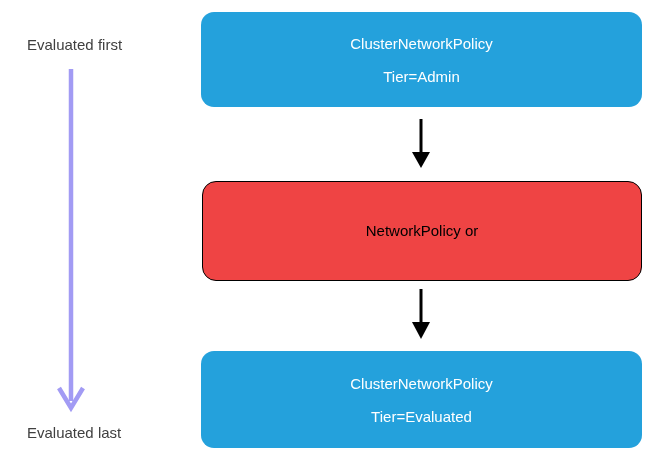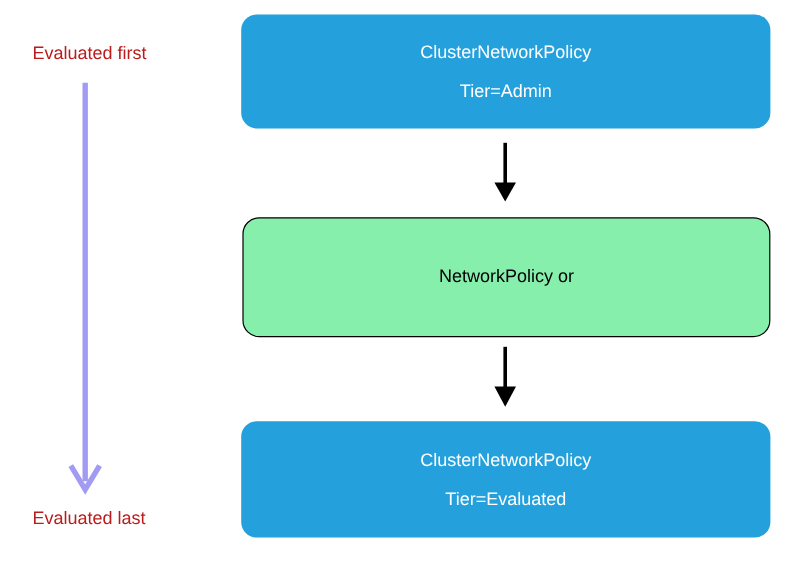--- a/index.html
+++ b/index.html
@@ -14,21 +14,21 @@
     height:470px;
     background:#ffffff;
     font-family:"Liberation Sans", sans-serif;
     overflow:hidden;
   }
   .side-label{
     position:absolute;
     left:27px;
     font-size:15px;
     line-height:15px;
-    color:#b91c1c;
+    color:#404040;
     white-space:nowrap;
   }
   .side-label.first{top:37px;}
   .side-label.last{top:425px;text-align:center;}
   .overlay{
     position:absolute;
     left:0;top:0;
     width:661px;height:470px;
     pointer-events:none;
   }
@@ -56,21 +56,21 @@
   }
   .box.blue{
     background:var(--box-blue);
     color:#ffffff;
     border-radius:13px;
     row-gap:18px;
   }
   .box.top-box{left:201px;top:12px;width:441px;height:95px;}
   .box.middle-box{
     left:202px;top:181px;width:440px;height:100px;
-    background:#86efac;
+    background:#ef4444;
     color:#000000;
     border:1px solid #000000;
     border-radius:14px;
     line-height:22px;
   }
   .box.bottom-box{left:201px;top:351px;width:441px;height:97px;}
 </style>
 </head>
 <body>
 

